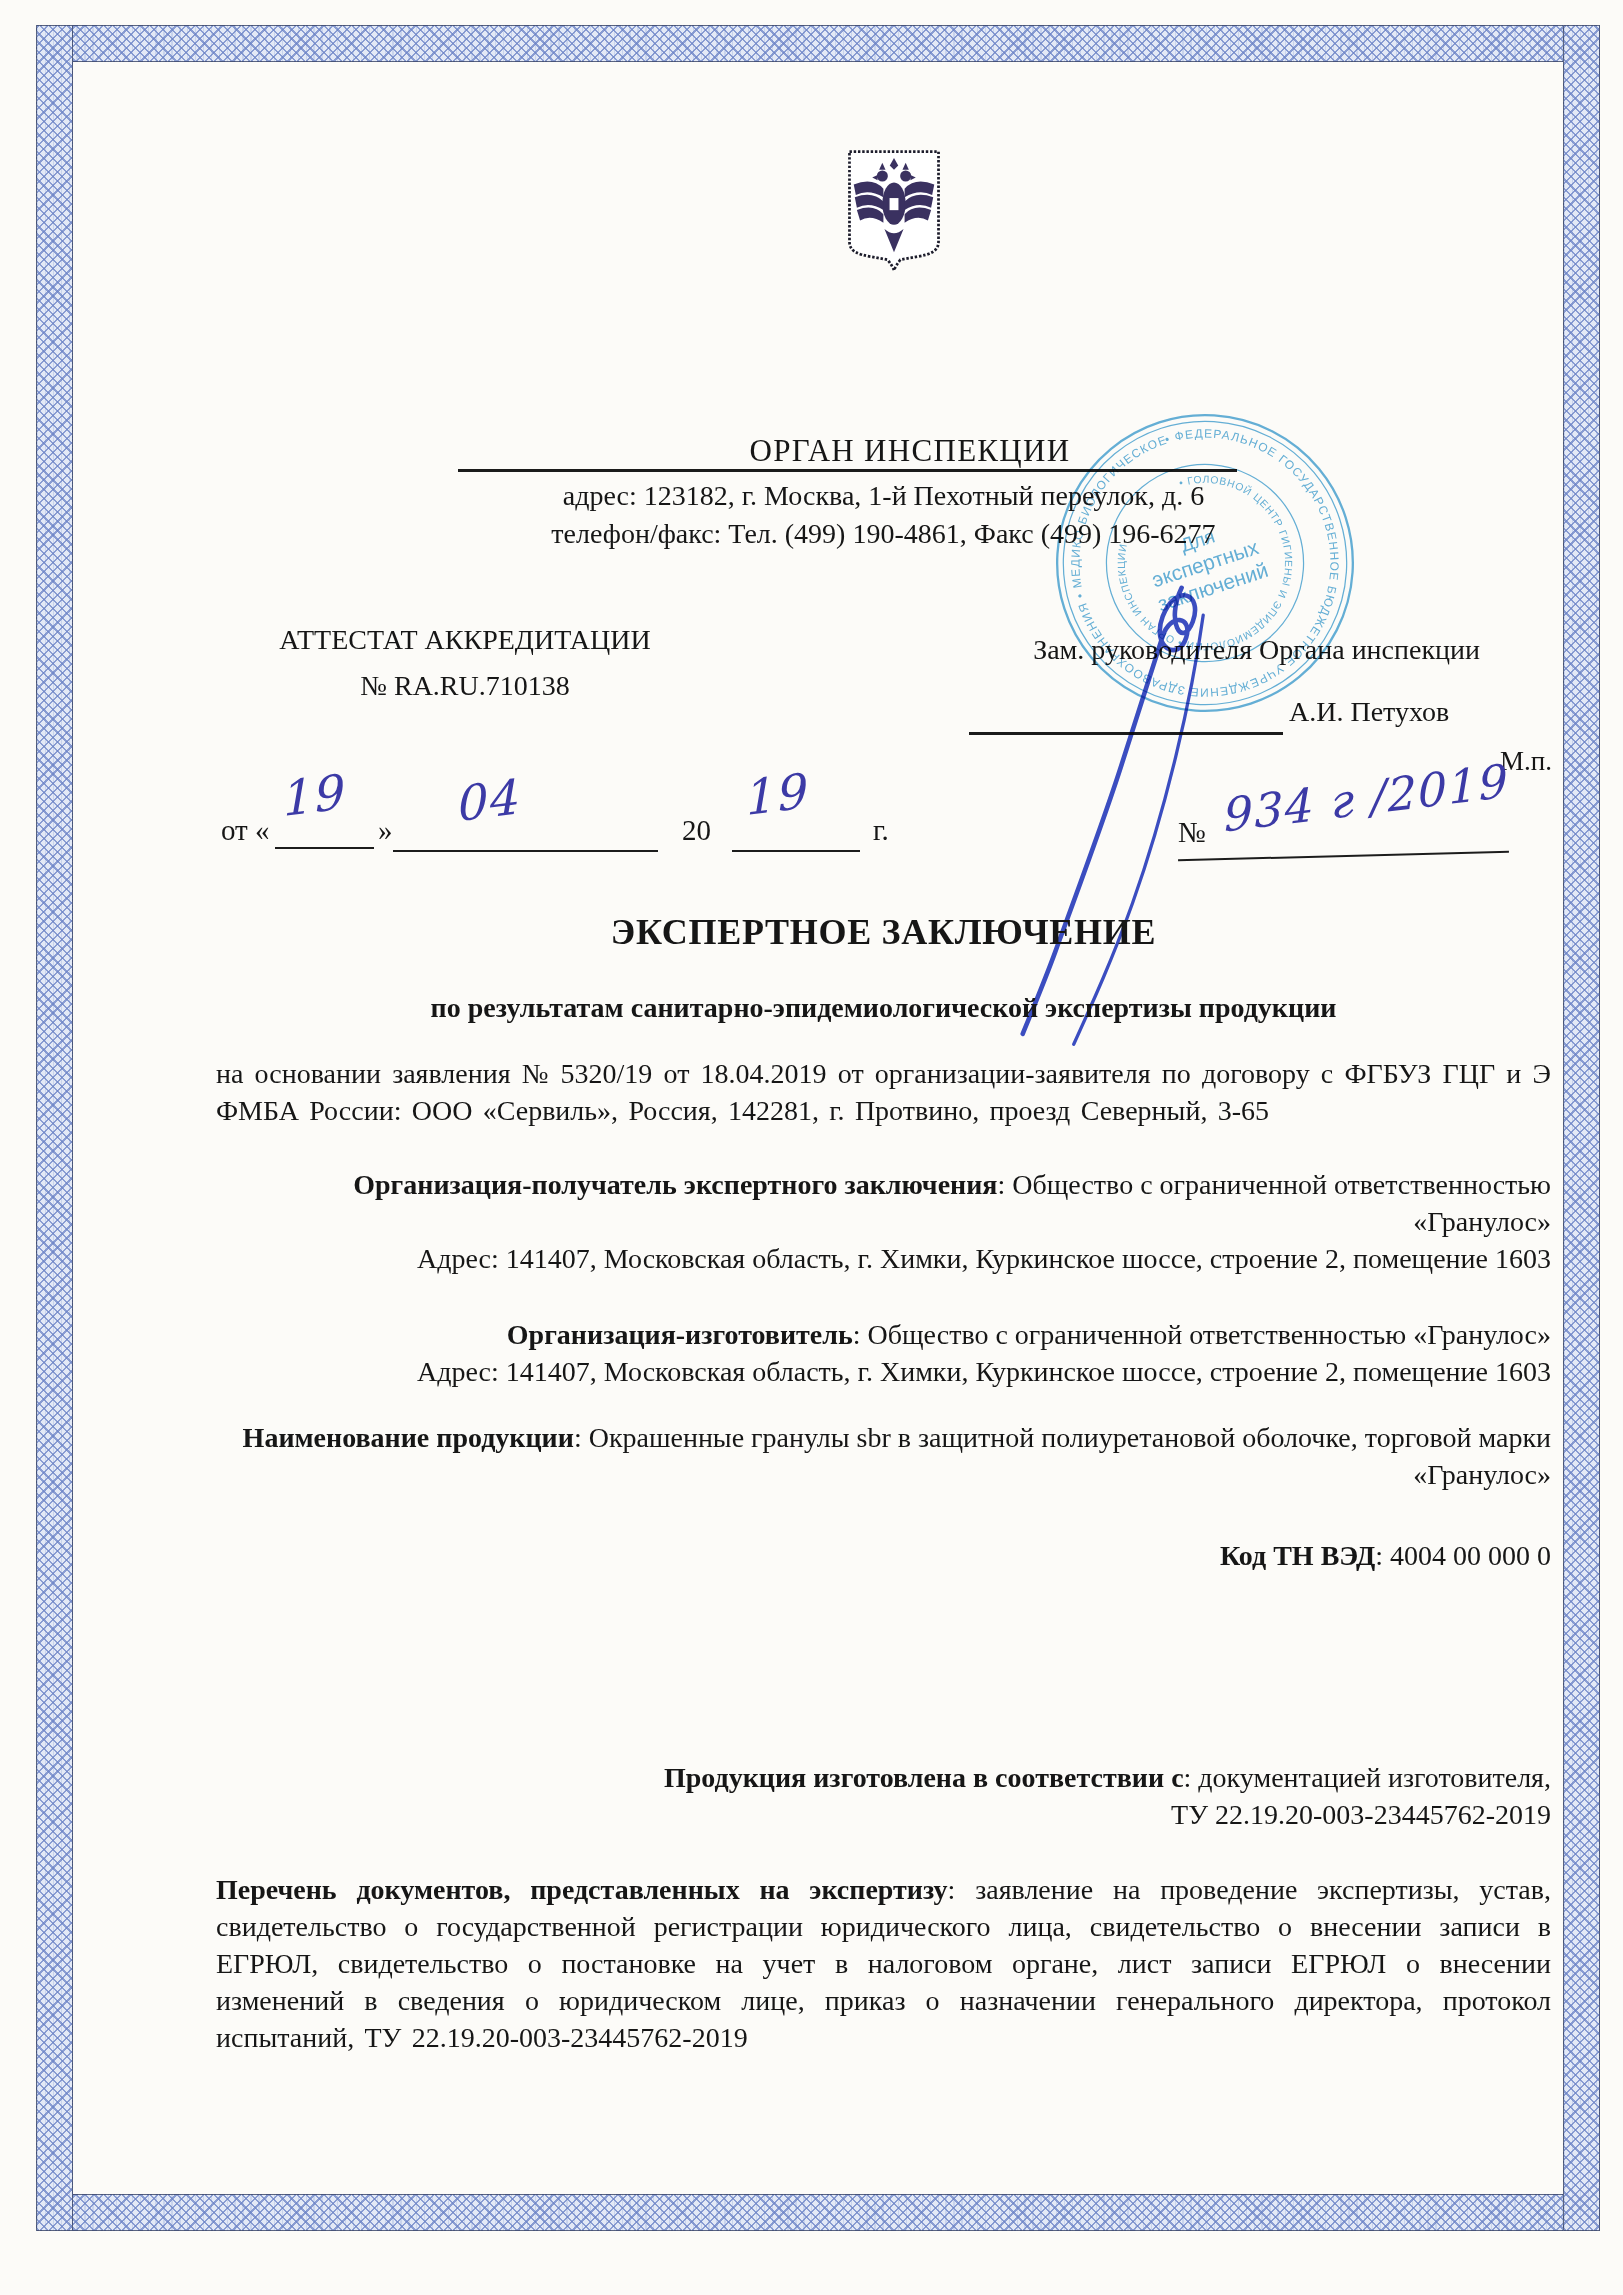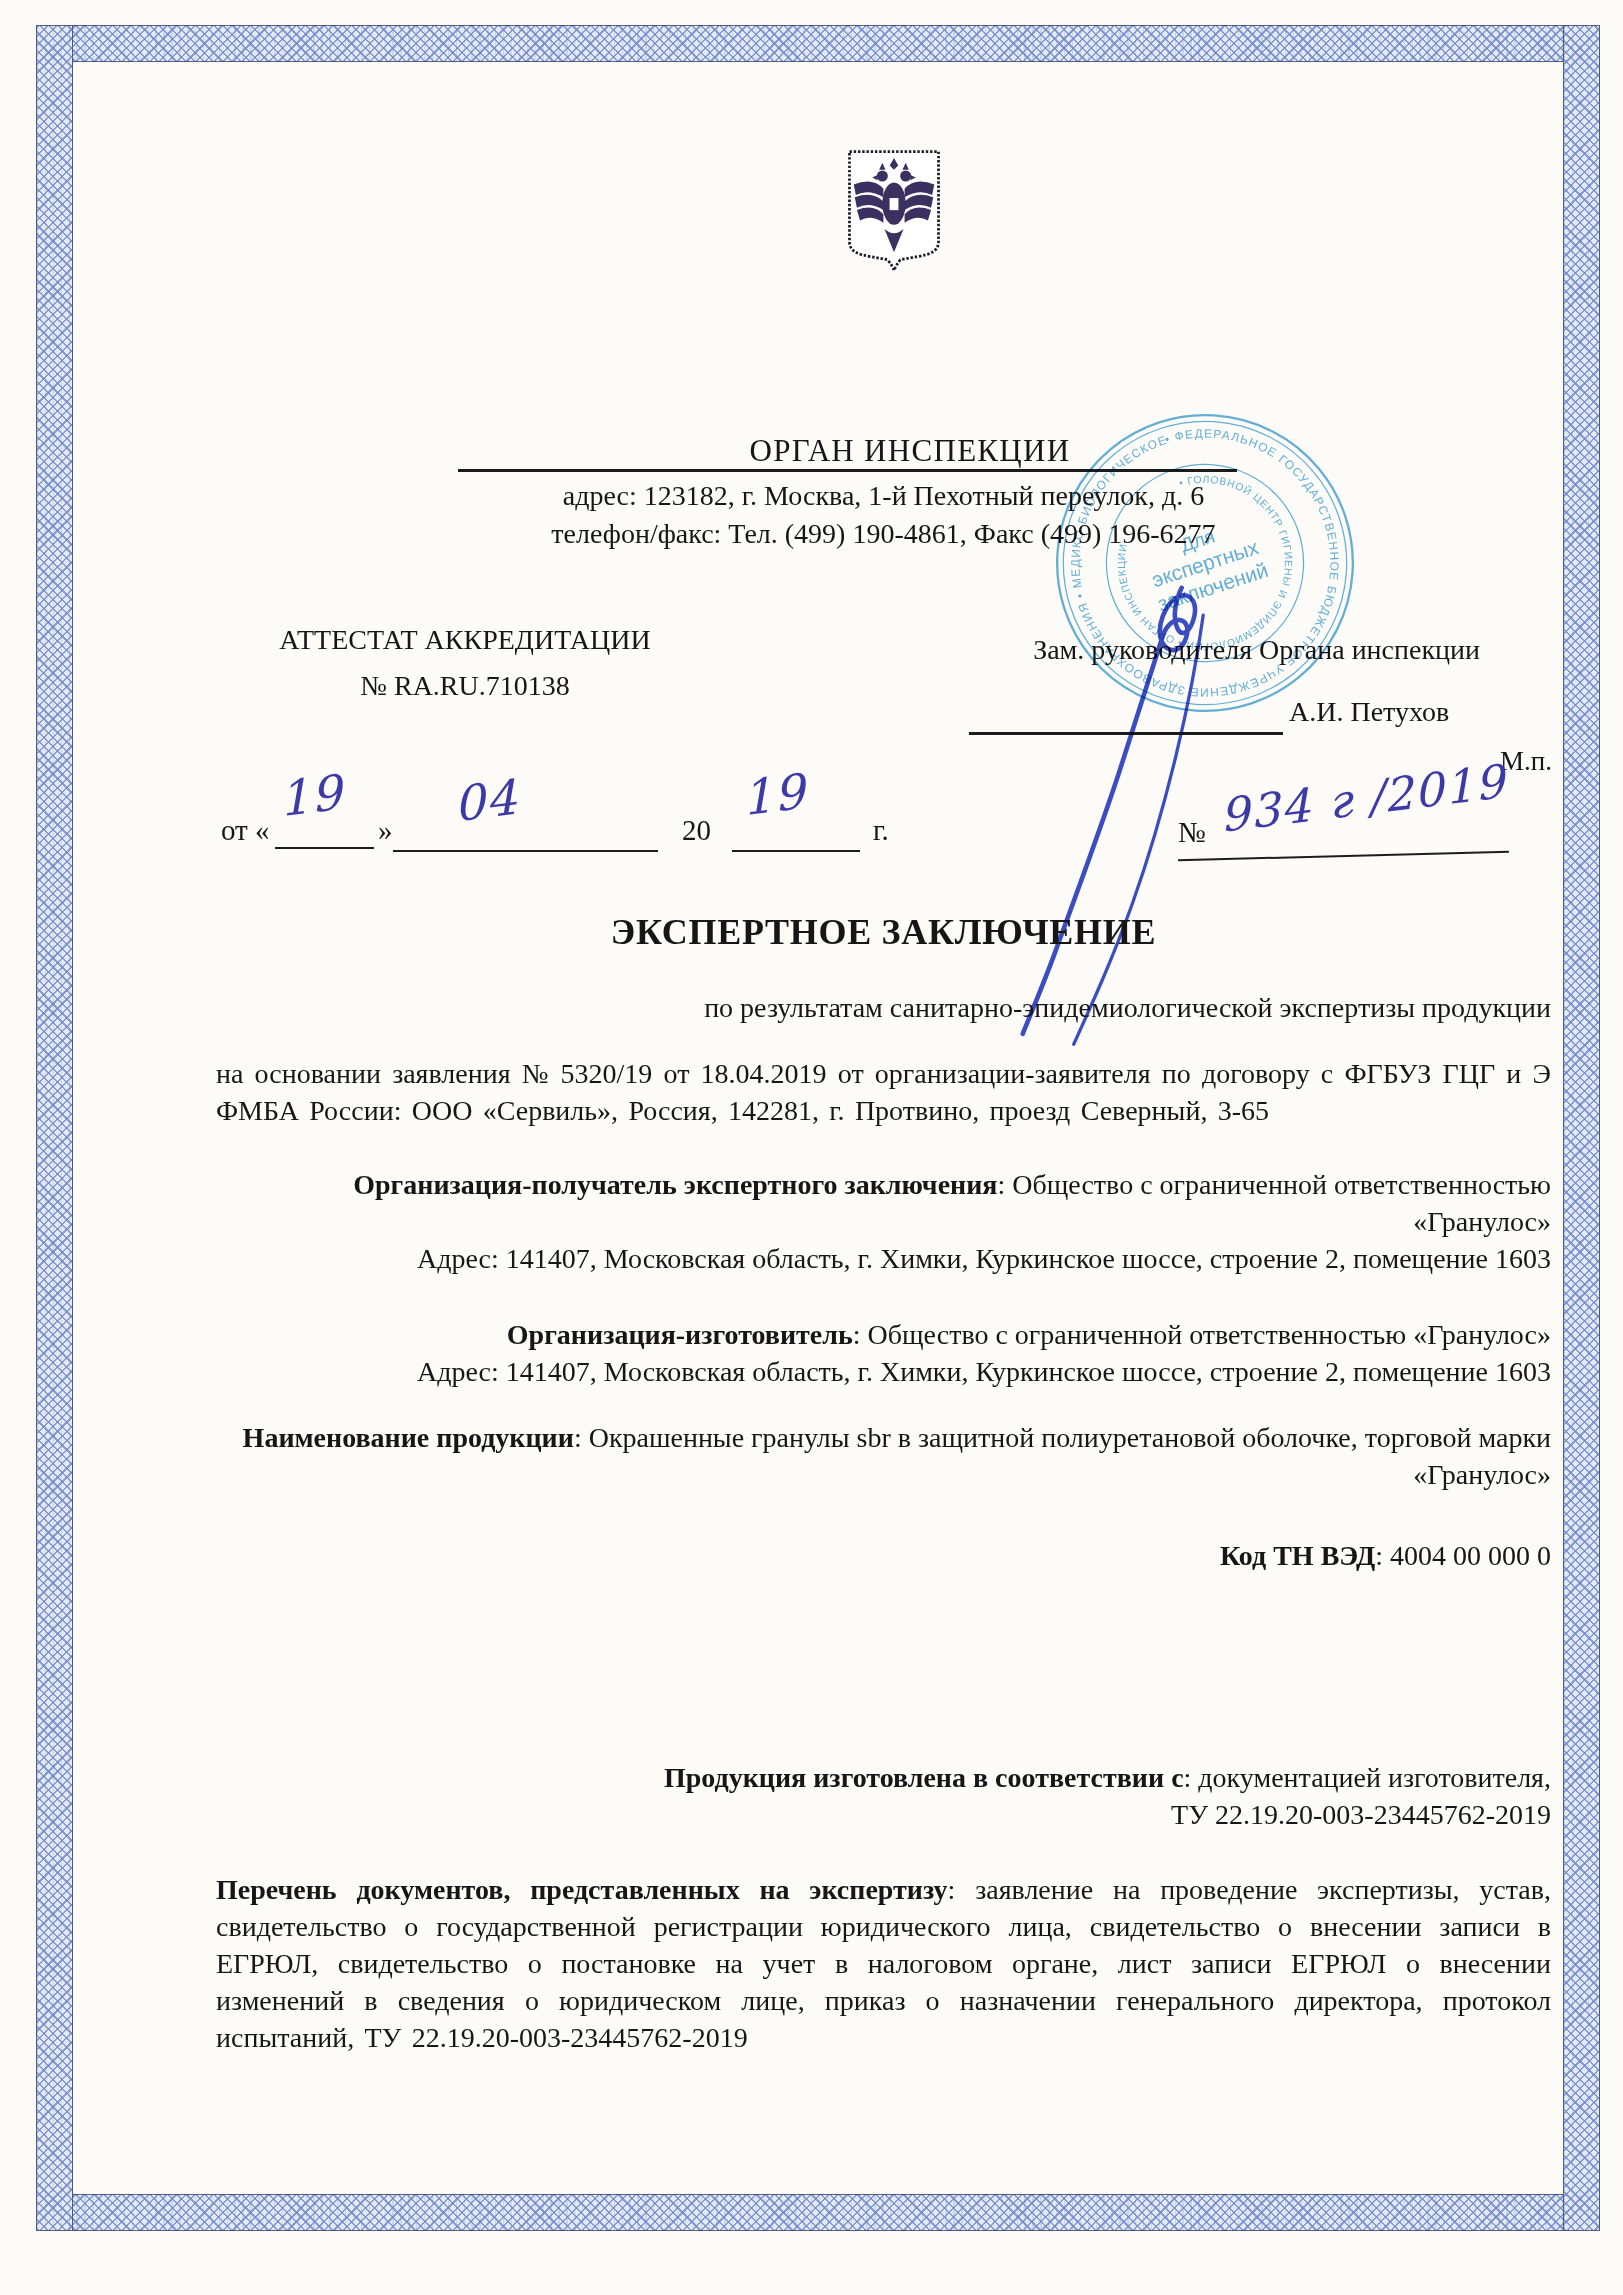--- a/index.html
+++ b/index.html
@@ -46,21 +46,21 @@
   .printed{font-size:29px;}
   .hw{
     font-family:"DejaVu Serif", serif; font-style:italic;
     color:#3c3aa6; font-size:48px; line-height:48px; letter-spacing:1.3px;
     transform:rotate(-7deg) skewX(-6deg);
   }
   .uline{position:absolute; height:2.3px; background:#1c1c1c;}
 
   
   .title-main{left:216px; top:911px; width:1335px; text-align:center; font-weight:bold; font-size:36px; letter-spacing:0.7px;}
-  .title-sub{left:216px; top:992px; width:1335px; text-align:right; font-weight:normal; font-size:28px;}
+  .title-sub{left:216px; top:992px; width:1335px; text-align:center; font-weight:bold; font-size:28px;}
 
   
   .para{left:216px; width:1335px; font-size:28px; line-height:37px;text-align:right;}
   .just{text-align:justify; word-spacing:3.3px;}
   .para p{margin:0;}
 
   
   .stamp{left:1051px; top:409px; width:308px; height:308px; mix-blend-mode:multiply; opacity:.88;}
   .signature{left:982px; top:576px; width:275px; height:497px; mix-blend-mode:multiply;}
 </style>

